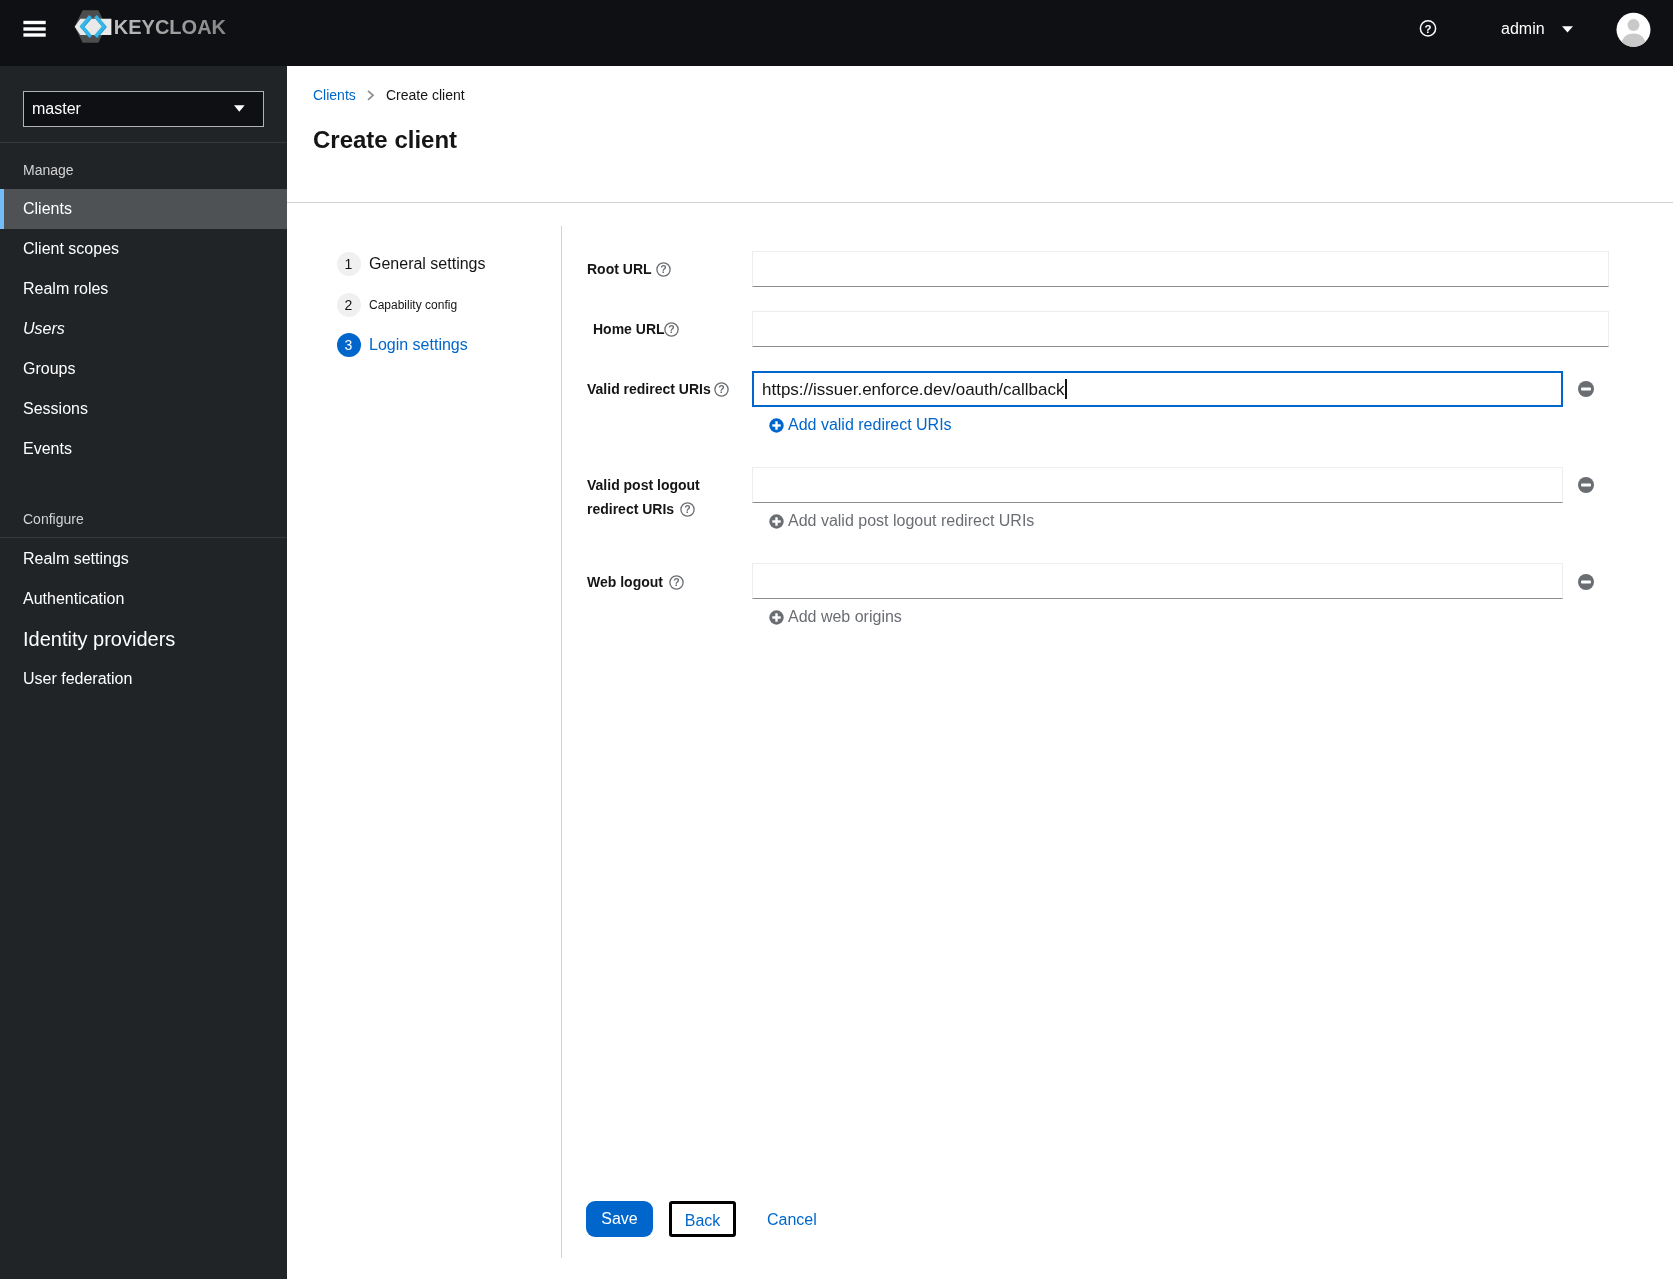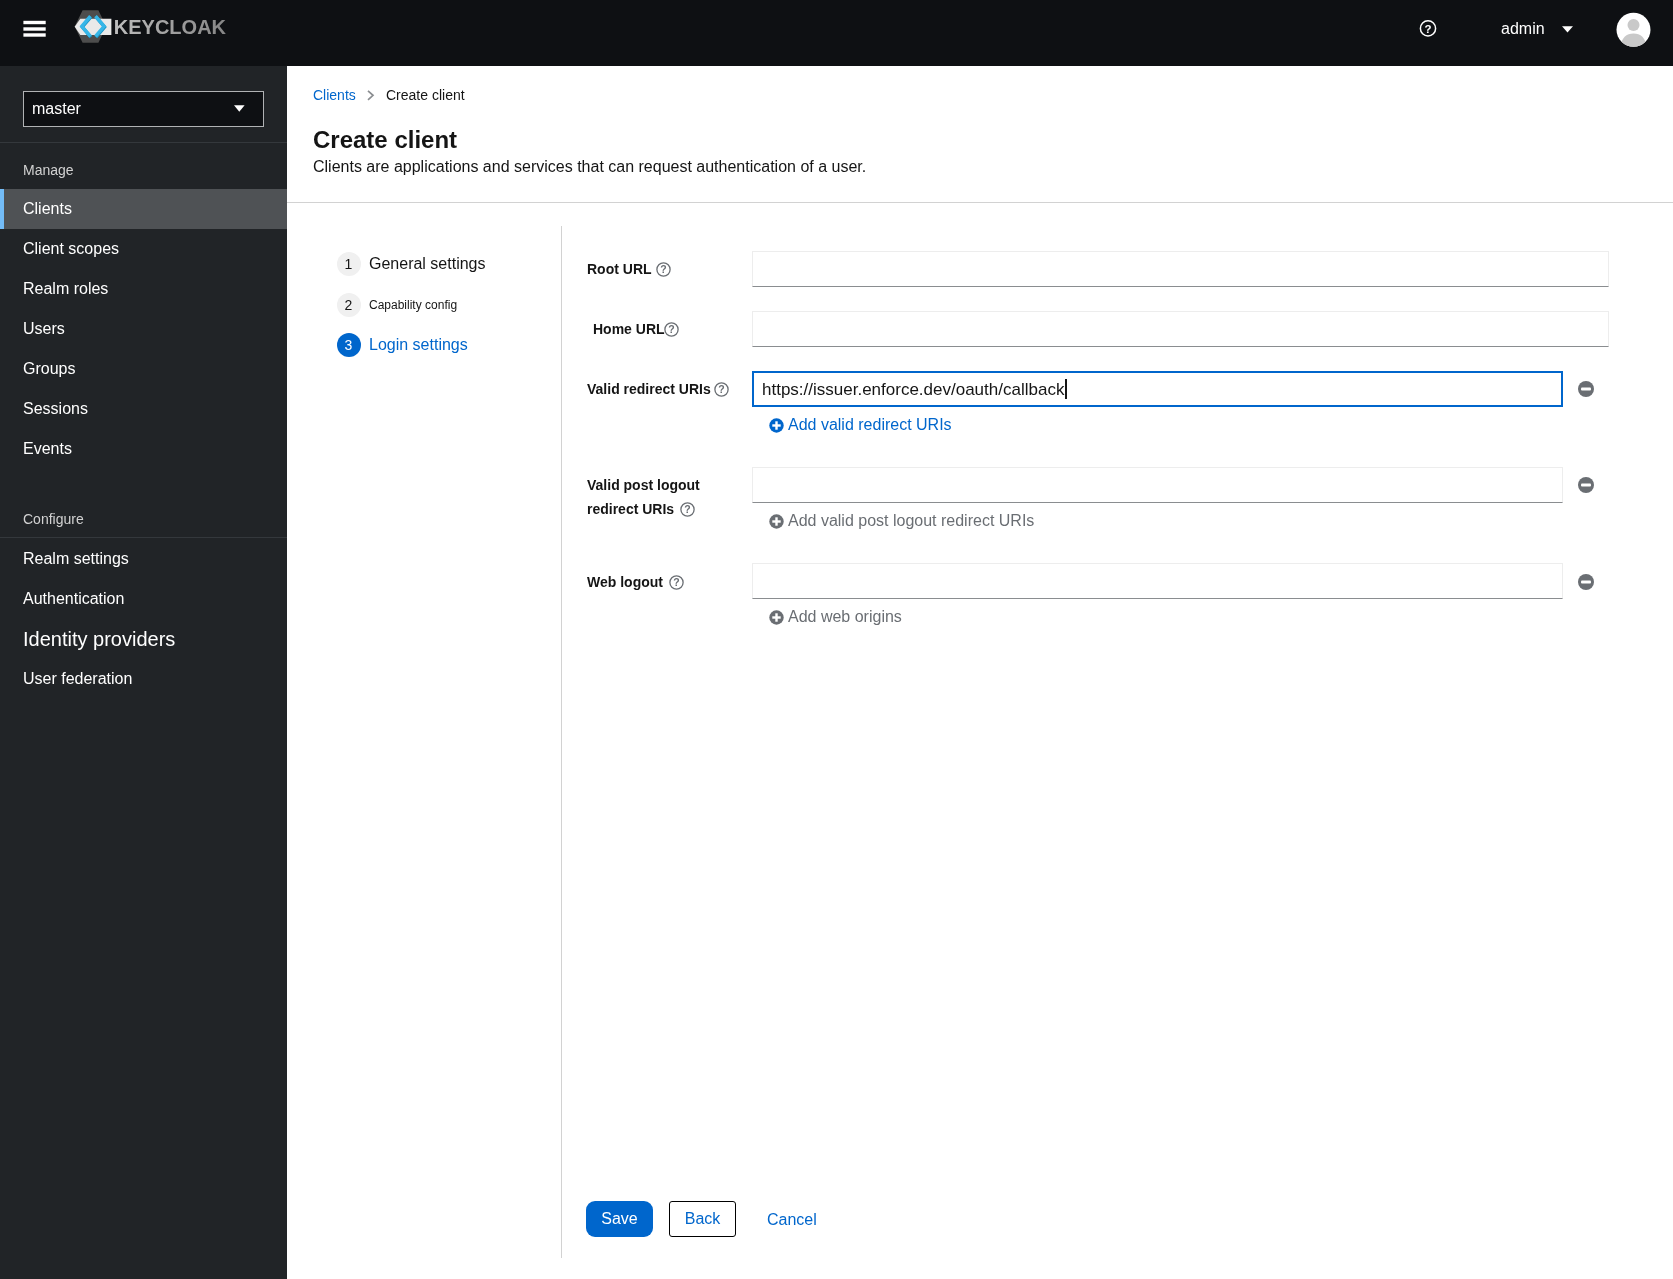--- a/index.html
+++ b/index.html
@@ -55,39 +55,38 @@
       <polygon points="0,0.3 10.6,0.3 5.3,6.8" fill="#fff"></polygon>
     </svg>
   <div class="abs" style="left:0;top:142px;width:287px;height:1px;background:#34383c;"></div>
 
   <div class="txt" style="left:23px;top:163px;font-size:14px;line-height:15px;color:#d2d2d2;">Manage</div>
 
   <div class="abs" style="left:0;top:189px;width:287px;height:40px;background:#4f5255;border-left:4px solid #73bcf7;"></div>
   <div class="txt" style="left:23px;top:200px;font-size:16px;line-height:18px;color:#fff;">Clients</div>
   <div class="txt" style="left:23px;top:240px;font-size:16px;line-height:18px;color:#fff;">Client scopes</div>
   <div class="txt" style="left:23px;top:280px;font-size:16px;line-height:18px;color:#fff;">Realm roles</div>
-  <div class="txt" style="left:23px;top:320px;font-size:16px;line-height:18px;color:#fff;">Users</div>
+  <div class="txt" style="left:23px;top:320px;font-size:16px;line-height:18px;color:#fff;font-style:italic;">Users</div>
   <div class="txt" style="left:23px;top:360px;font-size:16px;line-height:18px;color:#fff;">Groups</div>
   <div class="txt" style="left:23px;top:400px;font-size:16px;line-height:18px;color:#fff;">Sessions</div>
   <div class="txt" style="left:23px;top:440px;font-size:16px;line-height:18px;color:#fff;">Events</div>
 
   <div class="txt" style="left:23px;top:512px;font-size:14px;line-height:15px;color:#d2d2d2;">Configure</div>
   <div class="abs" style="left:0;top:537px;width:287px;height:1px;background:#34383c;"></div>
   <div class="txt" style="left:23px;top:550px;font-size:16px;line-height:18px;color:#fff;">Realm settings</div>
   <div class="txt" style="left:23px;top:590px;font-size:16px;line-height:18px;color:#fff;">Authentication</div>
   <div class="txt" style="left:23px;top:630px;font-size:20px;line-height:18px;color:#fff;">Identity providers</div>
   <div class="txt" style="left:23px;top:670px;font-size:16px;line-height:18px;color:#fff;">User federation</div>
 
   <div class="txt" style="left:313px;top:88px;font-size:14px;line-height:14px;color:#0066cc;">Clients</div>
   <svg class="abs" style="left:366px;top:90px;" width="10" height="11" viewBox="0 0 10 11">
       <path d="M2,0.8 L7,5.3 L2,9.8" fill="none" stroke="#8a8d90" stroke-width="1.7"></path>
     </svg>
   <div class="txt" style="left:386px;top:88px;font-size:14px;line-height:14px;color:#151515;">Create client</div>
   <div class="txt" style="left:313px;top:127px;font-size:24px;line-height:25px;font-weight:bold;color:#151515;">Create client</div>
-  <div class="txt" style="left:313px;top:158px;font-size:16px;line-height:17px;color:#151515;">Clients are applications and services that can request authentication of a user.</div>
   <div class="abs" style="left:287px;top:202px;width:1386px;height:1px;background:#d2d2d2;"></div>
 
   <div class="abs" style="left:336.5px;top:252px;width:24px;height:24px;border-radius:50%;background:#f0f0f0;color:#151515;font-size:14px;line-height:24px;text-align:center;">1</div>
   <div class="txt" style="left:369px;top:255px;font-size:16px;line-height:18px;color:#151515;">General settings</div>
   <div class="abs" style="left:336.5px;top:292.5px;width:24px;height:24px;border-radius:50%;background:#f0f0f0;color:#151515;font-size:14px;line-height:24px;text-align:center;">2</div>
   <div class="txt" style="left:369px;top:295.5px;font-size:12px;line-height:18px;color:#151515;">Capability config</div>
   <div class="abs" style="left:336.5px;top:333px;width:24px;height:24px;border-radius:50%;background:#0066cc;color:#fff;font-size:14px;line-height:24px;text-align:center;">3</div>
   <div class="txt" style="left:369px;top:336px;font-size:16px;line-height:18px;color:#0066cc;">Login settings</div>
 
   <div class="abs" style="left:561px;top:226px;width:1px;height:1032px;background:#d2d2d2;"></div>
@@ -154,16 +153,16 @@
       <rect x="3" y="6.4" width="10" height="3.2" rx="1" fill="#fff"></rect>
     </svg>
   <svg class="abs" style="left:769px;top:609.5px;" width="15" height="15" viewBox="0 0 15 15">
       <circle cx="7.5" cy="7.5" r="7.2" fill="#6a6e73"></circle>
       <rect x="3.3" y="6.3" width="8.4" height="2.4" fill="#fff"></rect>
       <rect x="6.3" y="3.3" width="2.4" height="8.4" fill="#fff"></rect>
     </svg>
   <div class="txt" style="left:788px;top:608px;font-size:16px;line-height:17px;color:#6a6e73;">Add web origins</div>
 
   <div class="abs" style="left:586px;top:1201px;width:67px;height:36px;background:#0066cc;border-radius:9px;color:#fff;font-size:16px;line-height:36px;text-align:center;">Save</div>
-  <div class="abs" style="left:669px;top:1201px;width:67px;height:36px;background:#fff;border:1px solid #000000;border-radius:3px;color:#0066cc;font-size:16px;line-height:34px;text-align:center;">Back</div>
+  <div class="abs" style="left:669px;top:1201px;width:67px;height:36px;background:#fff;border:3px solid #000000;border-radius:3px;color:#0066cc;font-size:16px;line-height:34px;text-align:center;">Back</div>
   <div class="txt" style="left:767px;top:1211px;font-size:16px;line-height:17px;color:#0066cc;">Cancel</div>
 
 </div>
 
 </body></html>

